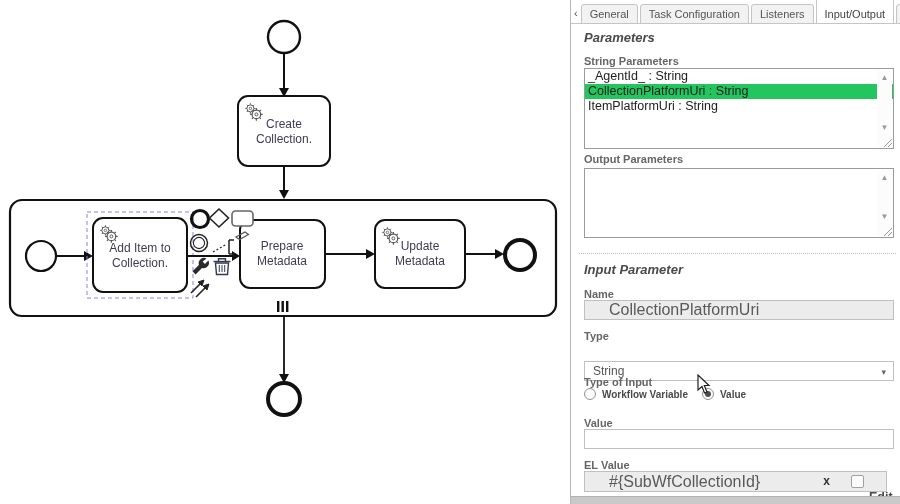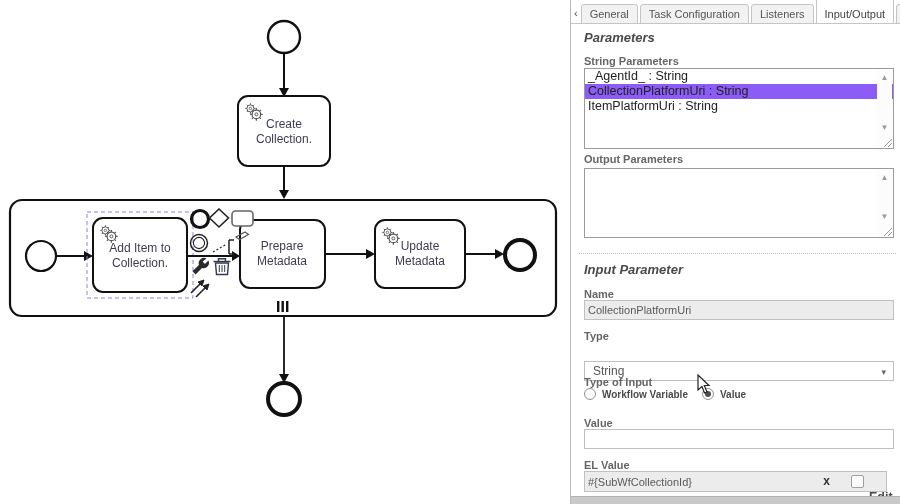--- a/index.html
+++ b/index.html
@@ -36,30 +36,30 @@
   .heading{
     position:absolute;left:13px;font-weight:bold;font-style:italic;
     font-size:13px;color:#4a4a4a;
   }
   .flabel{position:absolute;left:13px;font-weight:bold;font-size:11px;color:#666;}
   .listbox{
     position:absolute;left:13px;width:310px;background:#fff;
     border:1px solid #9b9b9b;box-sizing:border-box;overflow:hidden;
   }
   .listitem{font-size:12.5px;color:#222;line-height:15px;padding:0 3px;white-space:nowrap;}
-  .listitem.selected{background:#8b5cf6;}
+  .listitem.selected{background:#22c55e;}
   .scrollcol{position:absolute;right:1px;top:1px;bottom:1px;width:15px;background:#fcfcfc;}
   .scroll-up{position:absolute;top:3px;left:0;right:0;text-align:center;font-size:8px;color:#999;}
   .scroll-down{position:absolute;bottom:15px;left:0;right:0;text-align:center;font-size:8px;color:#999;}
   .grip{position:absolute;right:0;bottom:0;width:11px;height:11px;}
   .dotted-sep{position:absolute;left:8px;right:4px;border-top:1px dotted #bdbdbd;height:0;}
   .tinput{
     position:absolute;left:13px;width:310px;height:20px;box-sizing:border-box;
     border:1px solid #c0c0c0;font-family:"Liberation Sans","DejaVu Sans",sans-serif;
-    font-size:11px;color:#555;padding:0 3px;background:#fff;border-radius:0;outline:none;
+    font-size:16px;color:#555;padding:0 24px;background:#fff;border-radius:0;outline:none;
   }
   .tinput[readonly]{background:#ececec;color:#5a5a5a;}
   .selectbox{
     position:absolute;left:13px;width:310px;height:20px;box-sizing:border-box;
     border:1px solid #c0c0c0;background:#fff;font-size:12px;color:#555;
     line-height:18px;padding:0 8px;
   }
   .selectbox .caret{position:absolute;right:7px;top:1px;font-size:9px;color:#666;}
   .radio-row{position:absolute;left:13px;right:6px;height:16px;font-size:10px;font-weight:bold;color:#4a4a4a;}
   .radio{

